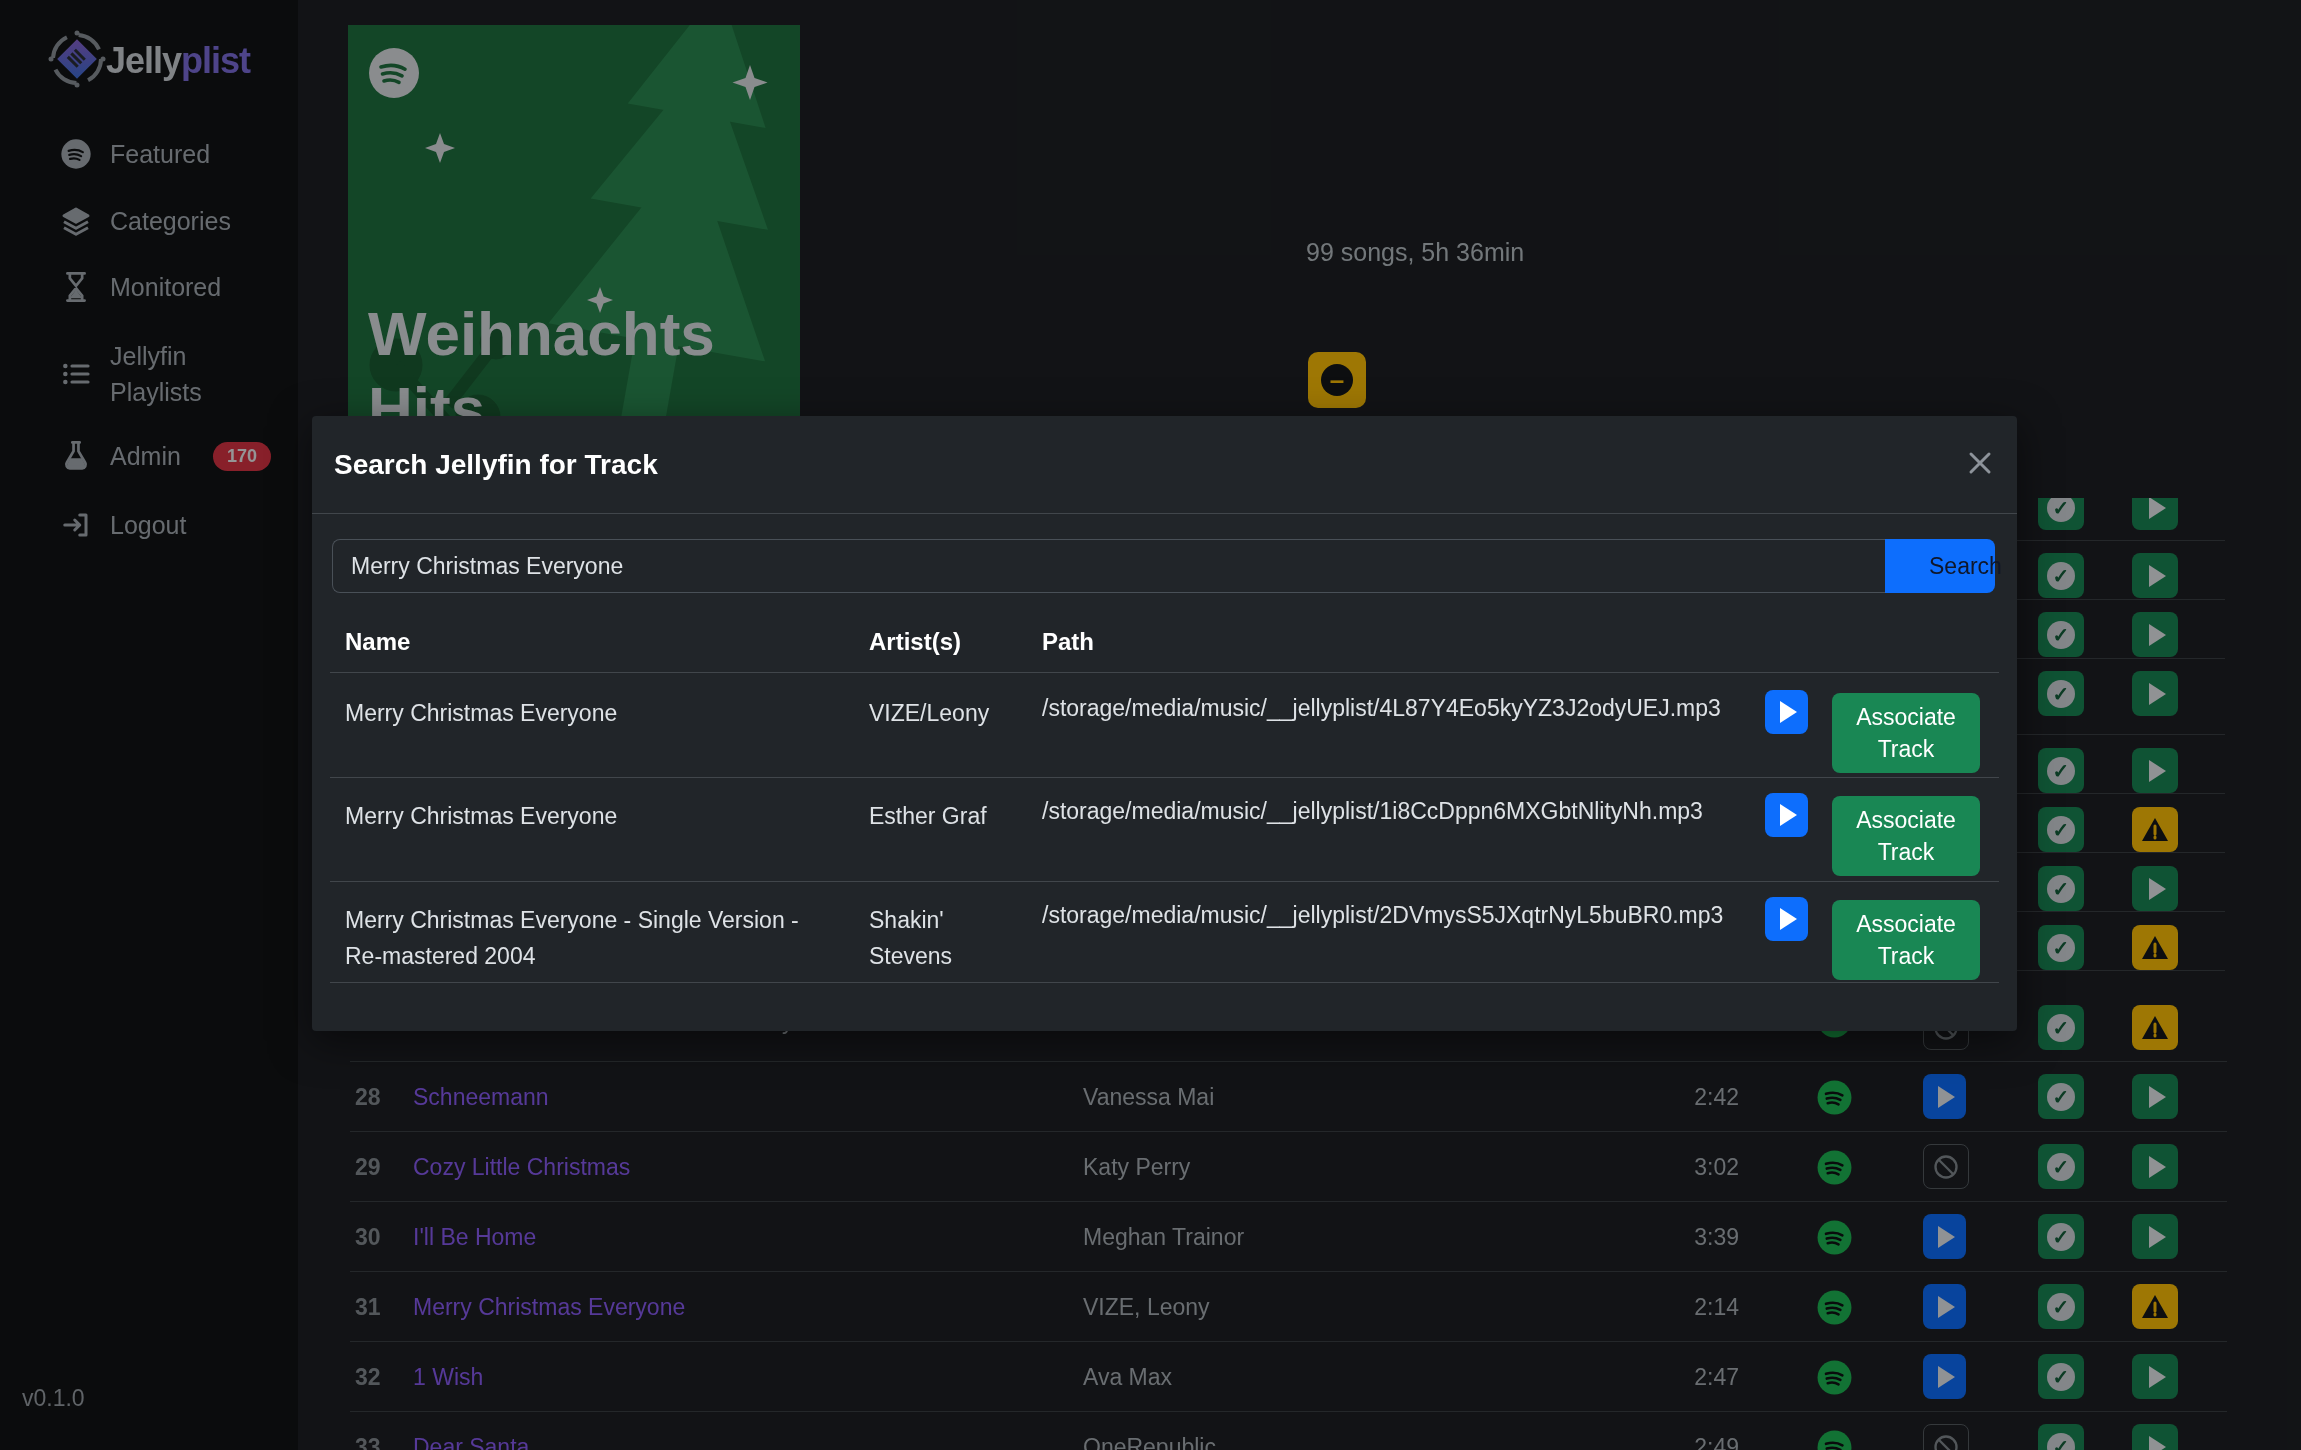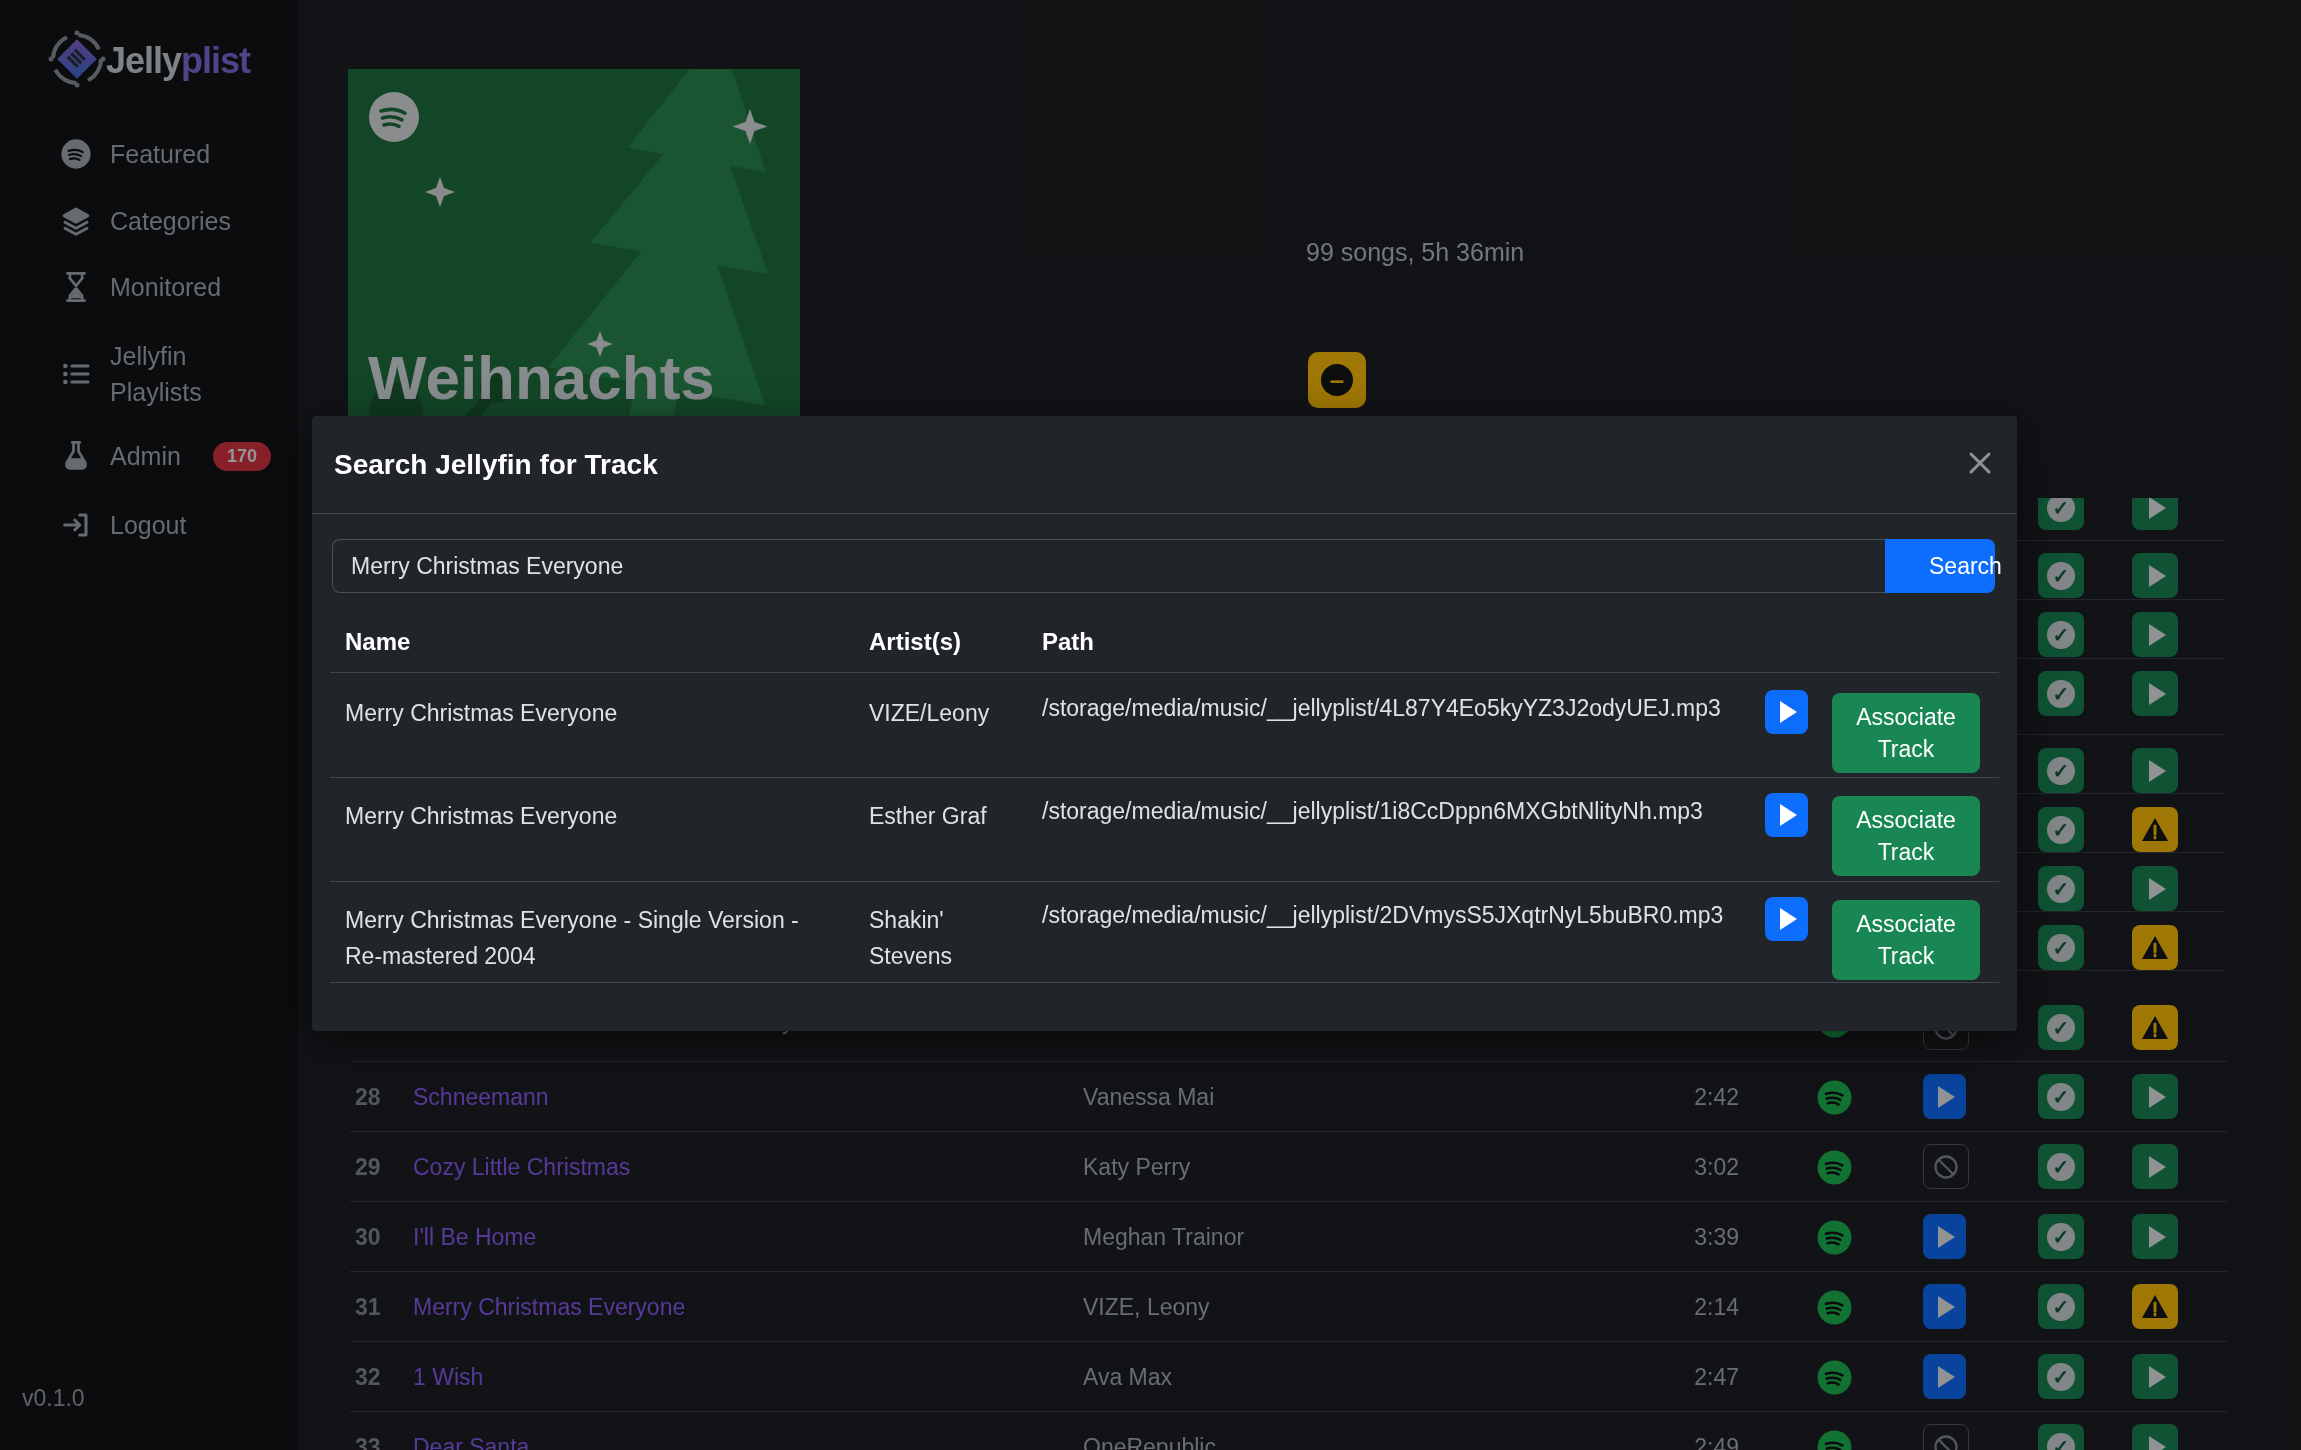--- a/index.html
+++ b/index.html
@@ -14,21 +14,21 @@
   .brand-jelly { color:#cfd4d9; }
   .brand-plist { color:#7e6fde; }
   .nav-item { position:absolute; left:60px; display:flex; align-items:center; gap:18px; color:#a6adb4; font-size:25px; }
   .nav-item .ico { width:32px; display:flex; justify-content:center; flex:0 0 32px; }
   .badge-danger { background:#dc3545; color:#f0f1f3; font-size:18px; font-weight:bold; border-radius:16px; padding:4px 14px; margin-left:14px; }
   .two-line { line-height:36px; }
   .version { position:absolute; left:22px; top:1385px; color:#9aa0a6; font-size:23px; }
 
   
   .main { position:absolute; left:298px; top:0; width:2003px; height:1450px; background:#1d2024; z-index:1; }
-  .cover { position:absolute; left:50px; top:25px; width:452px; height:452px;margin-top:44px; }
+  .cover { position:absolute; left:50px; top:25px; width:452px; height:452px; }
   .pl-title { position:absolute; left:1008px; top:95px; font-size:56px; font-weight:bold; color:#ffffff; }
   .pl-desc { position:absolute; left:1008px; top:178px; font-size:25px; color:#b9c0c6; }
   .pl-stats { position:absolute; left:1008px; top:238px; font-size:25px; color:#b9c0c6; }
   .pl-updated { position:absolute; left:1008px; top:298px; font-size:25px; color:#b9c0c6; }
   .btn-minus { position:absolute; left:1010px; top:352px; width:58px; height:56px; background:#ffc107; border-radius:10px; display:flex; align-items:center; justify-content:center; border:none; cursor:pointer; }
   .minus-circle { width:32px; height:32px; background:#15181b; border-radius:50%; color:#ffc107; font-size:26px; font-weight:bold; display:flex; align-items:center; justify-content:center; line-height:0; }
 
   
   .bg-divider { position:absolute; left:54px; width:1873px; height:1px; background:#3a3f45; }
   .icon-btn { position:absolute; width:46px; height:45px; border-radius:8px; display:flex; align-items:center; justify-content:center; border:none; cursor:pointer; }
@@ -55,21 +55,21 @@
 
   
   .overlay { position:absolute; inset:0; background:rgba(0,0,0,0.38); z-index:5; }
 
   
   .modal { position:absolute; left:312px; top:416px; width:1705px; height:615px; background:#212529; border-radius:4px; z-index:10; box-shadow:0 10px 40px rgba(0,0,0,0.5); }
   .modal-title { position:absolute; left:22px; top:33px; font-size:28px; font-weight:bold; color:#ffffff; }
   .modal-close { position:absolute; right:22px; top:32px; width:30px; height:30px; background:none; border:none; cursor:pointer; }
   .modal-hr { position:absolute; left:0; top:97px; width:100%; height:1px; background:#41464b; }
   .modal-input { position:absolute; left:20px; top:123px; width:1553px; height:54px; background:#212529; border:1px solid #495057; border-right:none; border-radius:8px 0 0 8px; color:#dee2e6; font-size:23px; padding:0 18px; font-family:"Liberation Sans", sans-serif; outline:none; }
-  .modal-search { position:absolute; left:1573px; top:123px; width:110px; height:54px; background:#0d6efd; border:none; border-radius:0 8px 8px 0; color:#ffffff; font-size:23px; cursor:pointer; font-family:"Liberation Sans", sans-serif;padding-left:44px; }
+  .modal-search { position:absolute; left:1573px; top:123px; width:110px; height:54px; background:#0d6efd; border:none; border-radius:0 8px 8px 0; color:#0f172a; font-size:23px; cursor:pointer; font-family:"Liberation Sans", sans-serif;padding-left:44px; }
   .mth { position:absolute; top:212px; font-size:24px; font-weight:bold; color:#ffffff; }
   .mth-name { left:33px; } .mth-artist { left:557px; } .mth-path { left:730px; }
   .m-line { position:absolute; left:18px; width:1669px; height:1px; background:#41464b; }
   .m-row { position:absolute; left:0; width:100%; }
   .m-name { position:absolute; left:33px; top:0; width:480px; font-size:23px; color:#dee2e6; line-height:36px; }
   .m-artist { position:absolute; left:557px; top:0; width:150px; font-size:23px; color:#dee2e6; line-height:36px; }
   .m-path { position:absolute; left:730px; top:0; font-size:23px; color:#dee2e6; }
   .m-play { position:absolute; left:1453px; width:43px; height:44px; background:#0d6efd; border:none; border-radius:8px; display:flex; align-items:center; justify-content:center; cursor:pointer; }
   .m-play .tri { border-width:11px 0 11px 17px; border-left-color:#fff; margin-left:3px; }
   .m-assoc { position:absolute; left:1520px; width:148px; height:80px; background:#198754; border:none; border-radius:8px; color:#ffffff; font-size:23px; line-height:32px; cursor:pointer; font-family:"Liberation Sans", sans-serif; }

